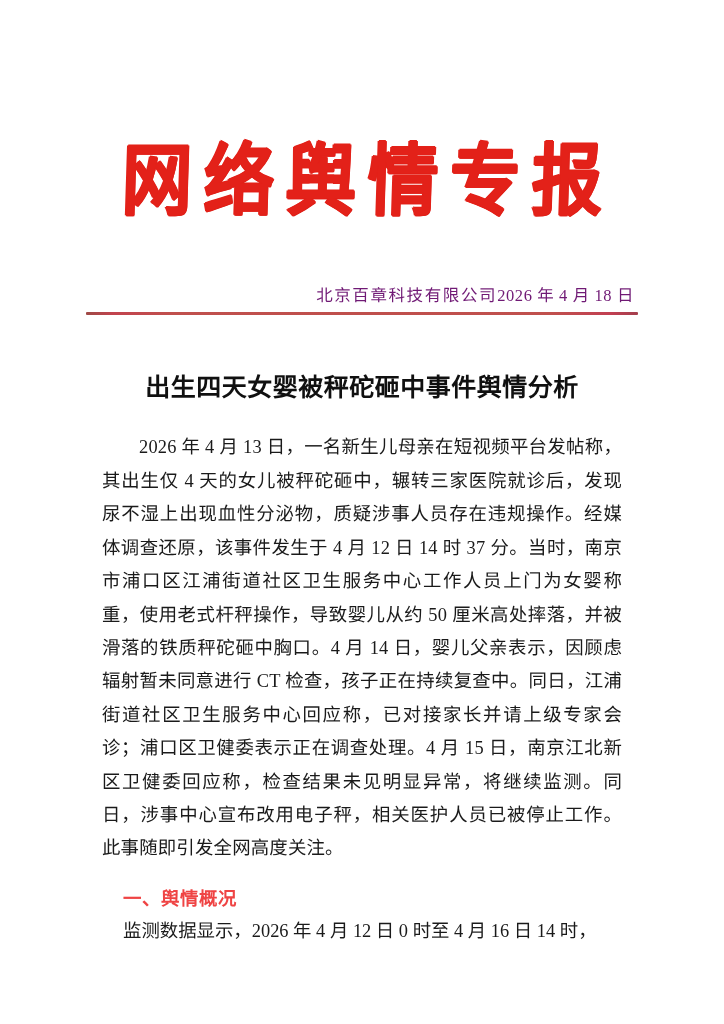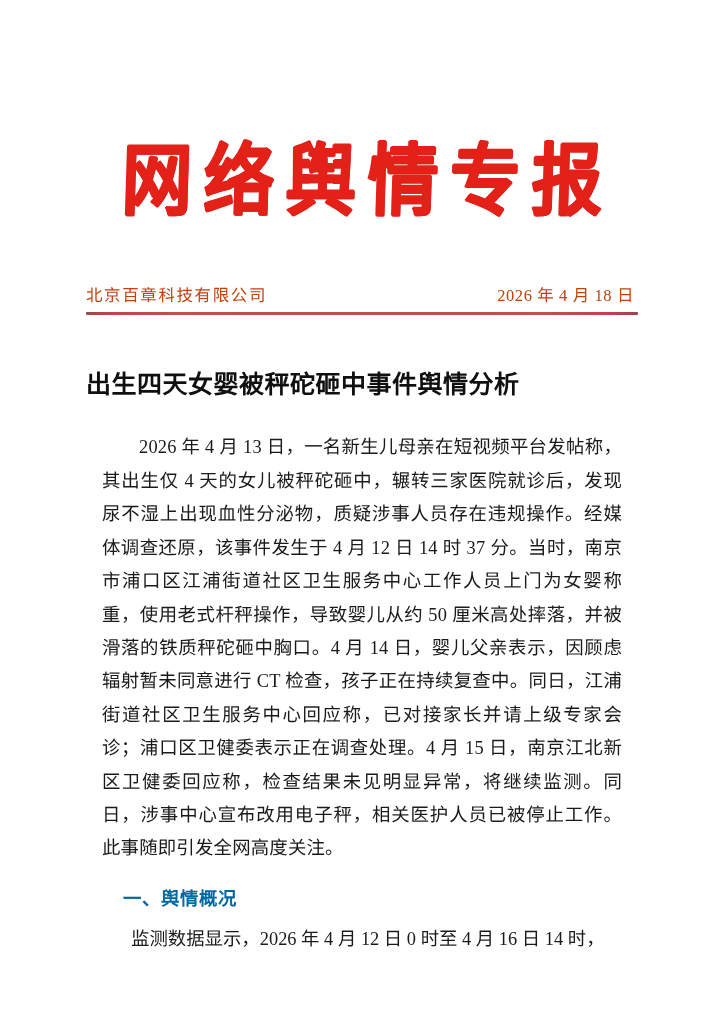--- a/index.html
+++ b/index.html
@@ -51,24 +51,24 @@
       0 1.2px 0 #e32119,
       0 -1.2px 0 #e32119,
       0.8px 0.8px 0 #d81a12;
   }
 
   
   .header-row {
     margin-top: 52px;
     display: flex;
     align-items: flex-end;
-    justify-content: space-between;
+    justify-content: flex-end;
     font-size: 16.5px;
     line-height: 1.2;
-    color: #c2410c;
+    color: #701a75;
     padding-bottom: 6px;
   }
   .issuer {
     font-family: "Liberation Serif", "DejaVu Serif", serif;
     letter-spacing: 1.6px;
     font-size: 16.5px;
   }
   .issue-date {
     font-family: "Liberation Serif", "DejaVu Serif", serif;
     letter-spacing: 0.6px;
@@ -86,21 +86,22 @@
         #bf4f4c 50%,
         #c0504d 84%,
         #c23f52 95%,
         #a33f4d 100%);
     border-radius: 1px;
   }
 
   
   .doc-title {
     margin-top: 56px;
-    font-family: Liberation Mono, monospace;
+    text-align: center;
+    font-family: Liberation Sans, sans-serif;
     font-weight: 700;
     font-size: 25px;
     line-height: 1.3;
     letter-spacing: 0.5px;
     color: #101010;
   }
 
   
   .body-block {
     margin-top: 28px;
@@ -117,29 +118,29 @@
     letter-spacing: 0.2px;
     margin: 16px;
   }
   .section-heading {
     font-family: "DejaVu Serif", "Liberation Serif", serif;
     font-weight: 700;
     font-size: 18.4px;
     line-height: 33.4px;
     text-indent: 37px;
     margin: 0;
-    color: #0369a1;
+    color: #ef4444;
     letter-spacing: 0.6px;
   }
   .para-truncated {
     font-family: "Liberation Serif", "DejaVu Serif", serif;
     font-size: 18.4px;
     line-height: 33.4px;
     text-indent: 37px;
-    margin: 8px;
+    margin: 0;
     color: #1a1a1a;
     white-space: nowrap;
     overflow: hidden;
   }
 </style>
 </head>
 <body>
 
 <div class="page">
 

